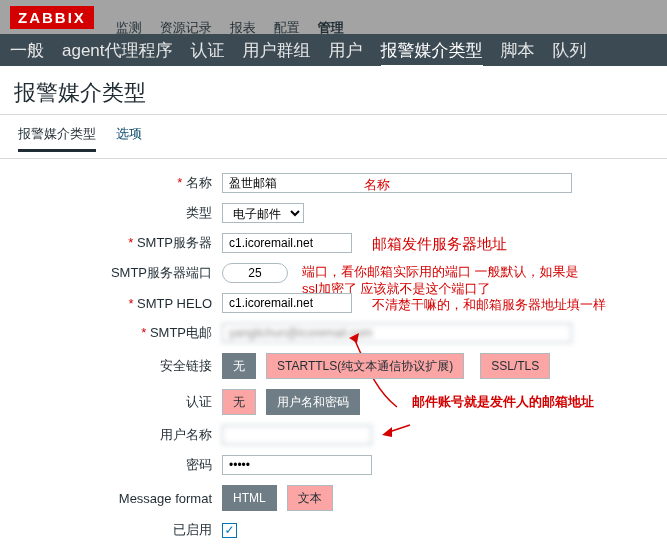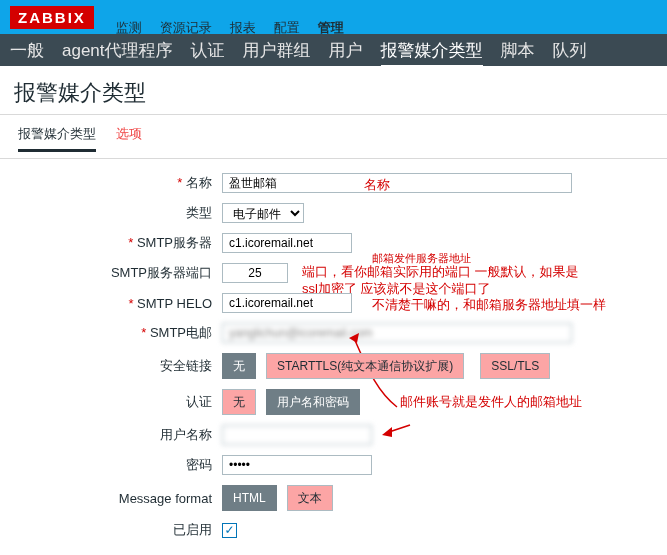--- a/index.html
+++ b/index.html
@@ -1,36 +1,36 @@
 <!DOCTYPE html>
 <html><head>
 <meta charset="utf-8">
 <style>
 * { box-sizing: border-box; margin: 0; padding: 0; }
 body { font-family: Arial, "Microsoft YaHei", sans-serif; font-size: 13px; color: #1f2c33; width: 667px; background: #fff; }
-.topbar { display: flex; align-items: center; height: 34px; background: #0ea5e9; padding: 0 10px; gap: 14px; }
+.topbar { display: flex; align-items: center; height: 34px; background: #a3a3a3; padding: 0 10px; gap: 14px; }
 .logo { background: #d40000; color: #fff; font-weight: bold; letter-spacing: 2px; padding: 3px 8px; font-size: 15px; }
 .topmenu { display: flex; gap: 18px; font-size: 13px; color: #1f2c33; padding-left: 8px; margin-top: 22px; }
 .topmenu .item { cursor: pointer; }
 .topmenu .item.active { font-weight: bold; }
 .subbar { background: #3b4a53; color: #fff; display: flex; align-items: center; height: 32px; padding: 0 10px; gap: 18px; font-size: 17px; }
 .subbar .sitem { cursor: pointer; color: #e6e6e6; padding: 6px 0; }
 .subbar .sitem.active { color: #fff; border-bottom: 3px solid #fff; padding-bottom: 3px; }
 .page-title { font-size: 22px; color: #1f2c33; padding: 12px 14px 6px; border-bottom: 1px solid #d9d9d9; }
 .tabs { display: flex; gap: 20px; padding: 10px 18px 6px; border-bottom: 1px solid #d9d9d9; font-size: 13px; }
-.tabs .tab { cursor: pointer; color: #ef4444; padding-bottom: 6px; }
+.tabs .tab { cursor: pointer; color: #0c4a6e; padding-bottom: 6px; }
 .tabs .tab.active { color: #1f2c33; border-bottom: 3px solid #1f2c33; }
 .form { padding: 14px 14px 8px; }
 .row { display: flex; align-items: center; margin-bottom: 10px; position: relative; }
 .lbl { width: 208px; text-align: right; padding-right: 10px; color: #1f2c33; }
 .req::before { content: "* "; color: #d40000; }
 .ctl { display: flex; align-items: center; gap: 10px; }
 input[type=text], input[type=password], select { border: 1px solid #acbbc2; height: 20px; padding: 2px 6px; font-size: 12px; background: #fff; }
 .inp-wide { width: 350px; }
-.inp-sm { width: 66px; text-align: center; }
+.inp-sm { width: 66px; text-align: center; border-radius: 12px; }
 .hl { background: #faf7c8; }
 .annot { color: #d40000; font-size: 13px; position: absolute; }
 .btn-group { display: flex; }
 .seg { border: 1px solid #acbbc2; height: 26px; display: flex; align-items: center; padding: 0 10px; background: #fca5a5; cursor: pointer; font-size: 12px; }
 .seg.sel { background: #6f7e86; color: #fff; border-color: #6f7e86; }
 .chk { width: 15px; height: 15px; border: 1px solid #0275b8; display: inline-flex; align-items: center; justify-content: center; color: #0275b8; font-size: 12px; }
 .blur { filter: blur(2.5px); color: #888; background: #eee; }
 .arrow-svg { position: absolute; pointer-events:none; }
 .container { position: relative; }
 </style>
@@ -82,21 +82,21 @@
     <div class="ctl">
           <select><option>电子邮件</option></select>
         </div>
   </div>
 
   <div class="row">
     <div class="lbl req">SMTP服务器</div>
     <div class="ctl">
           <input type="text" style="width: 130px;" value="c1.icoremail.net">
         </div>
-    <div class="annot" style="left:358px; top:18px; font-size:11px;">邮箱发件服务器地址</div>
+    <div class="annot" style="left:358px; top:2px; font-size:15px;">邮箱发件服务器地址</div>
   </div>
 
   <div class="row">
     <div class="lbl">SMTP服务器端口</div>
     <div class="ctl">
           <input type="text" class="inp-sm" value="25" style="">
         </div>
     <div class="annot" style="left:288px; top:0;">端口，看你邮箱实际用的端口 一般默认，如果是</div>
     <div class="annot" style="left:288px; top:17px;">ssl加密了 应该就不是这个端口了</div>
   </div>
@@ -128,21 +128,21 @@
       <span class="seg" style="margin-left:6px;">SSL/TLS</span>
     </div>
   </div>
 
   <div class="row">
     <div class="lbl">认证</div>
     <div class="ctl btn-group">
       <span class="seg">无</span>
       <span class="seg sel">用户名和密码</span>
     </div>
-    <div class="annot" style="left:386px; top:4px;">邮件账号就是发件人的邮箱地址</div>
+    <div class="annot" style="left:398px; top:4px;font-weight:bold;">邮件账号就是发件人的邮箱地址</div>
   </div>
 
   <div class="row">
     <div class="lbl">用户名称</div>
     <div class="ctl">
           <input type="text" style="width: 150px;" class="blur">
         </div>
     <svg class="arrow-svg" style="left:368px; top:-6px;" width="30" height="20">
           <line x1="28" y1="6" x2="4" y2="14" stroke="#d40000" stroke-width="1.5"></line>
           <polygon points="0,16 10,8 10,18" fill="#d40000"></polygon>

